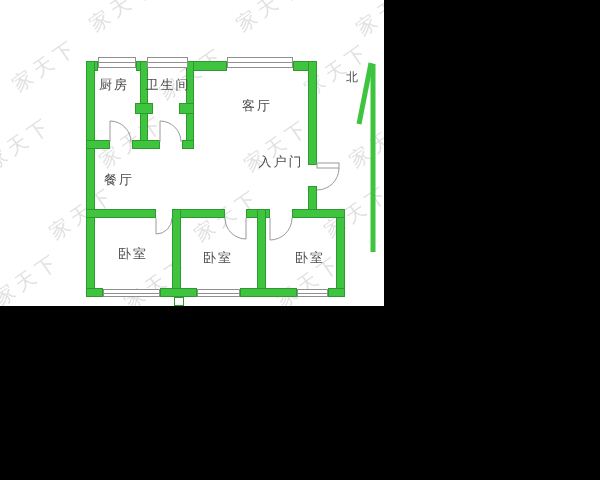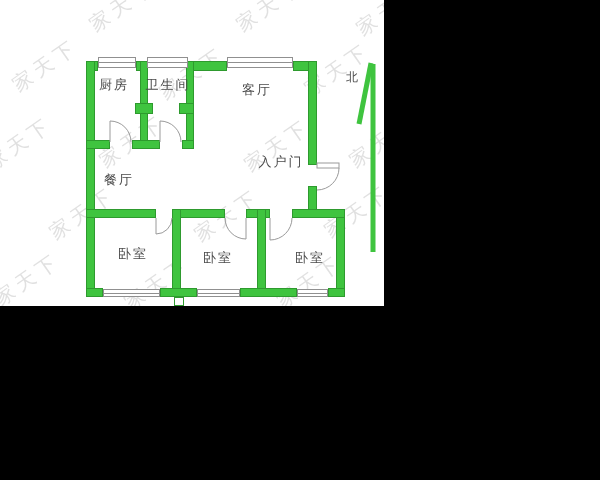--- a/index.html
+++ b/index.html
@@ -99,21 +99,21 @@
       <rect x="317" y="163" width="22" height="5" fill="#ffffff"></rect>
     </g>
     <g stroke="#3fc43f" stroke-width="5">
       <line x1="373" y1="252" x2="373" y2="64"></line>
       <line x1="359" y1="124" x2="371" y2="63"></line>
     </g>
   </svg>
 
   <div class="lbl" style="left:114px;top:85px">厨房</div>
   <div class="lbl" style="left:168px;top:85px">卫生间</div>
-  <div class="lbl" style="left:257px;top:90px">客厅</div>
+  <div class="lbl" style="left:257px;top:106px">客厅</div>
   <div class="lbl" style="left:119px;top:180px">餐厅</div>
   <div class="lbl" style="left:281px;top:162px">入户门</div>
   <div class="lbl" style="left:133px;top:254px">卧室</div>
   <div class="lbl" style="left:218px;top:258px">卧室</div>
   <div class="lbl" style="left:310px;top:258px">卧室</div>
   <div class="lbl lbl-north" style="left:352px;top:77px">北</div>
 
   <div class="mask mask-right"></div>
   <div class="mask mask-bottom"></div>
 </div>

